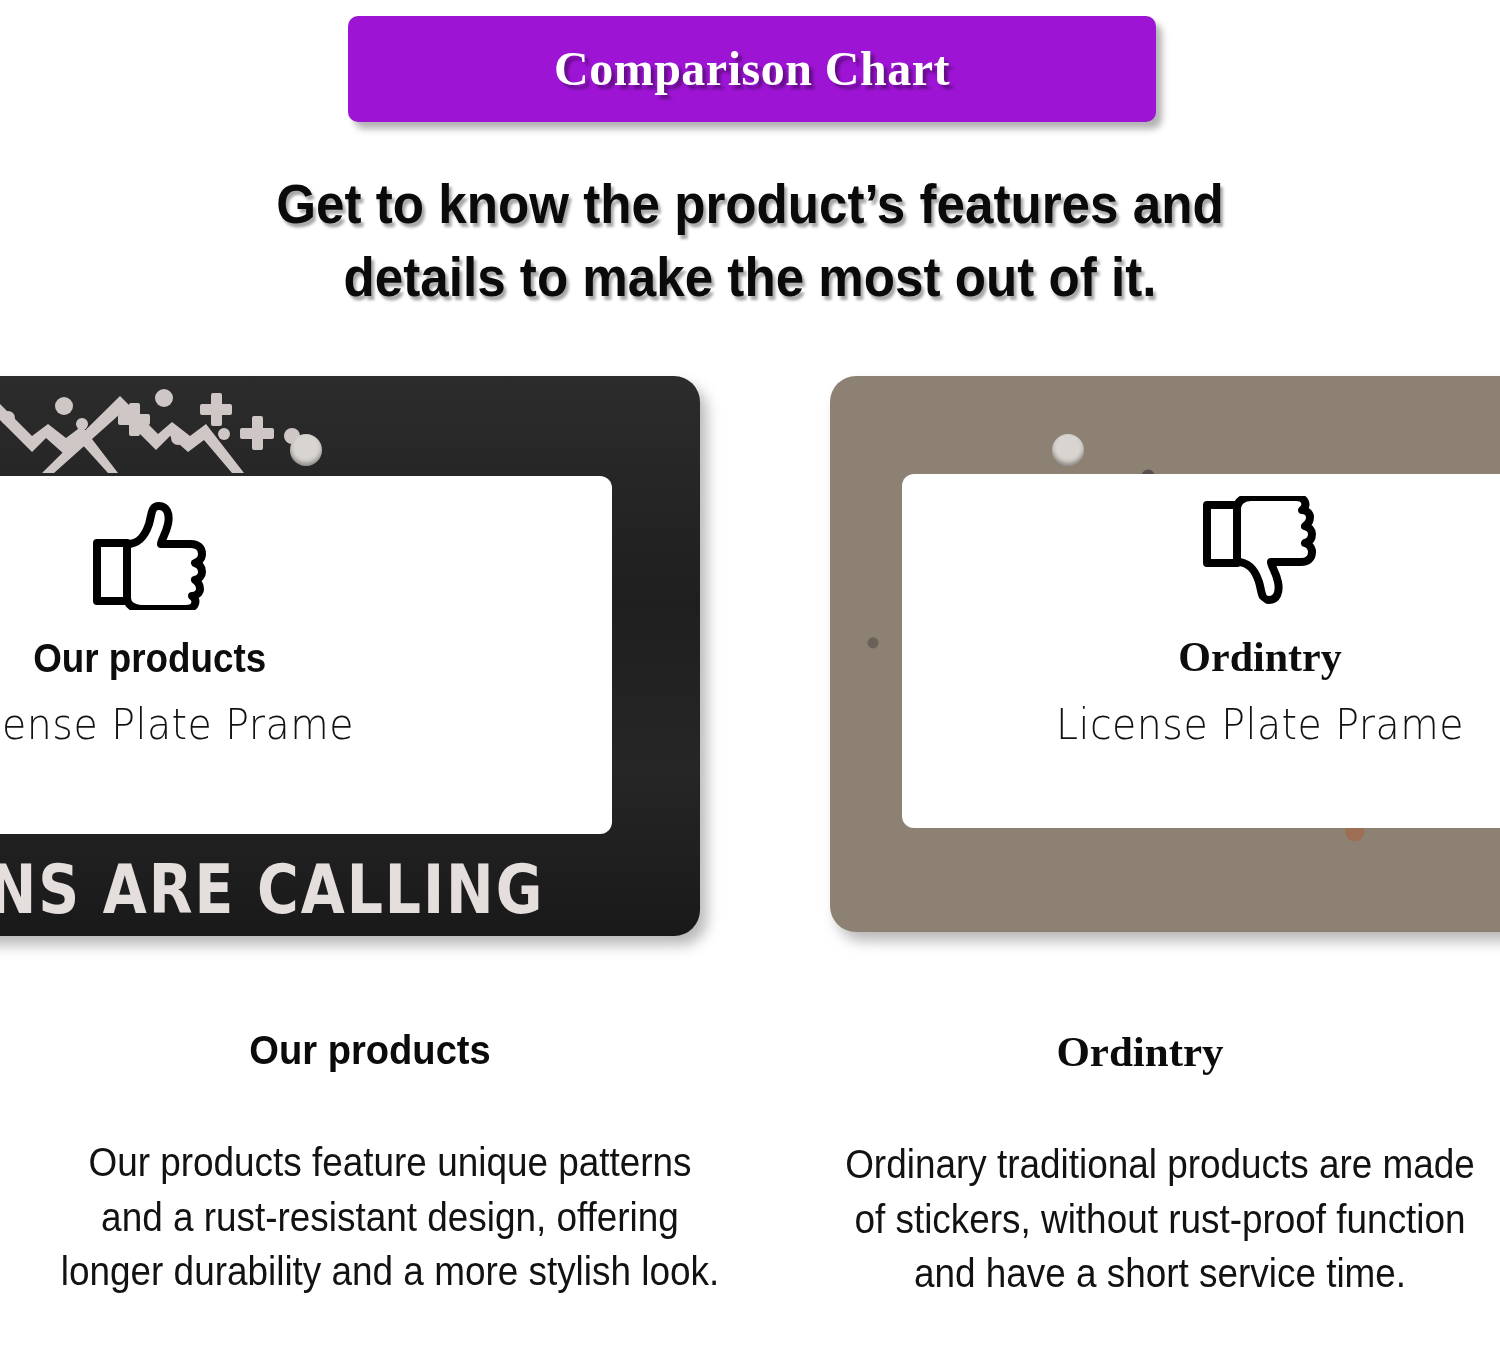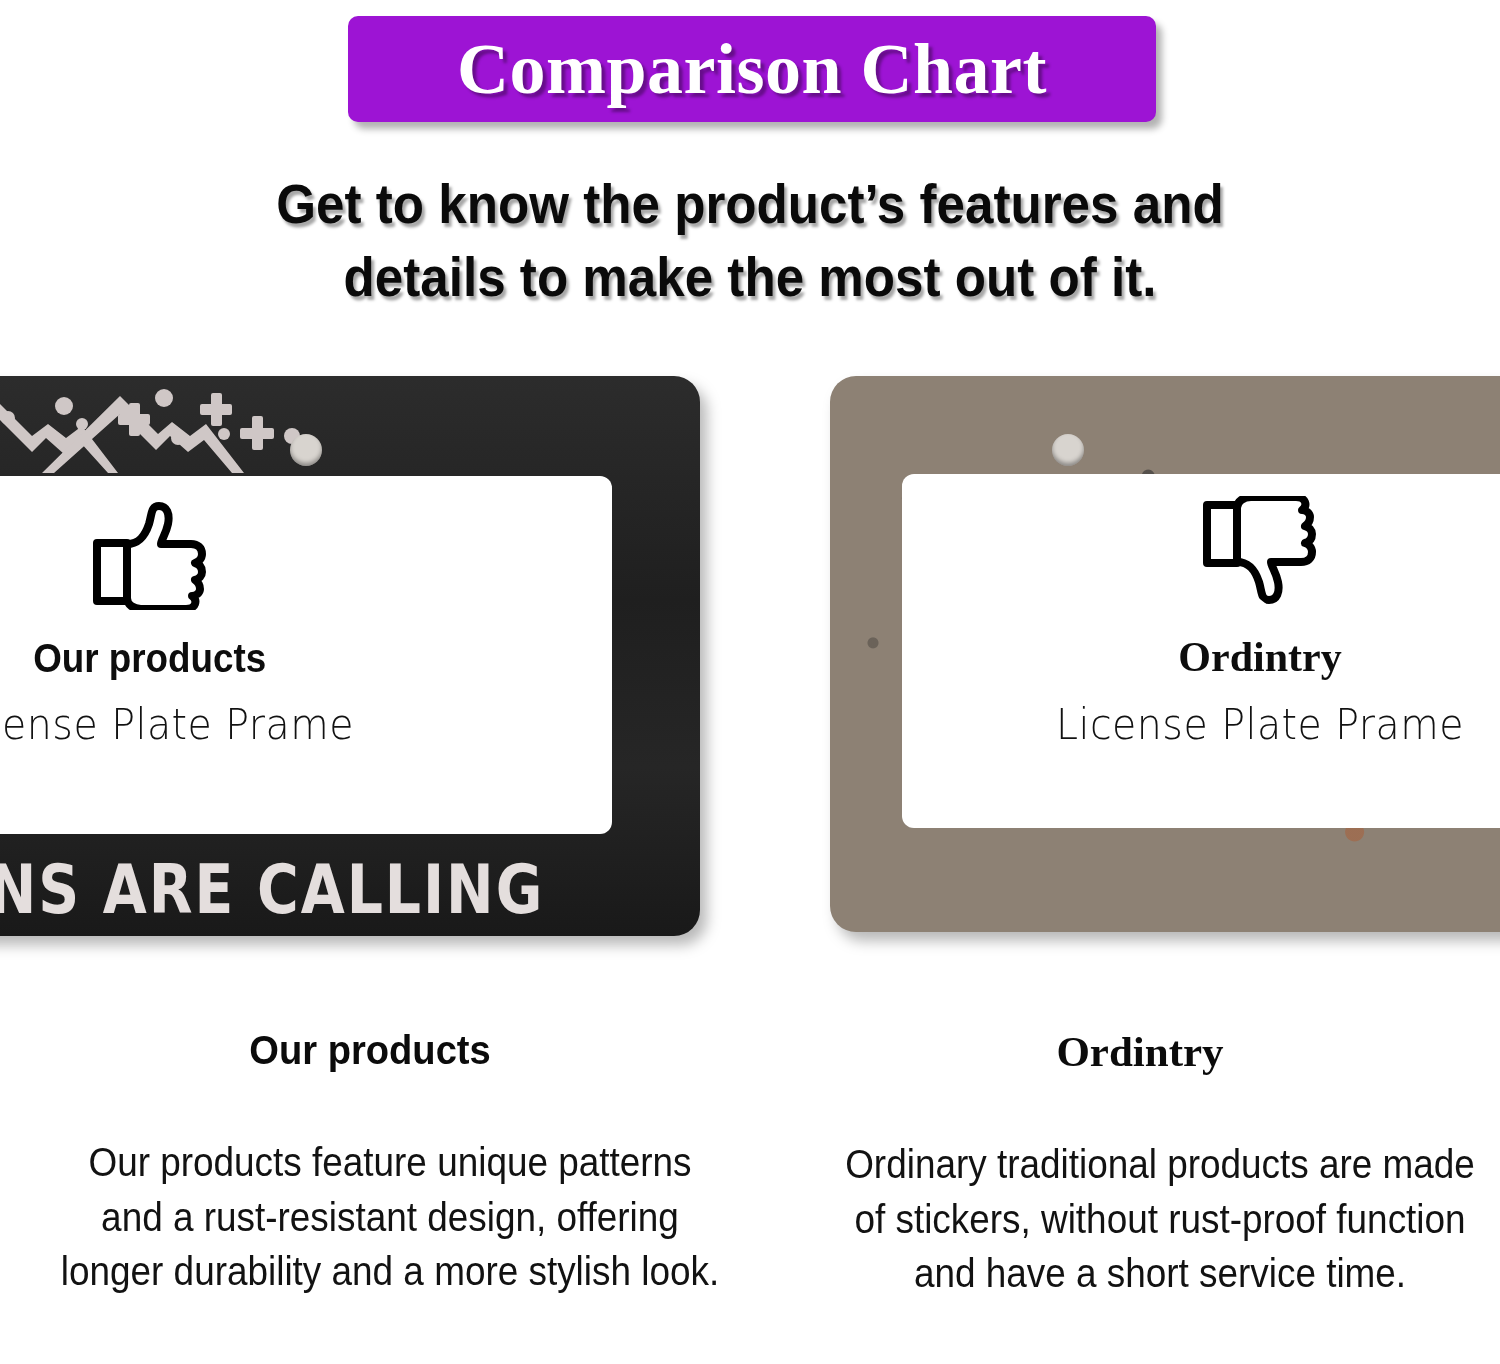--- a/index.html
+++ b/index.html
@@ -27,21 +27,21 @@
     border-radius: 10px;
     box-shadow: 6px 7px 7px rgba(0,0,0,0.30);
     display: flex;
     align-items: center;
     justify-content: center;
     box-sizing: border-box;
   }
   #title-text {
     font-family: "Liberation Serif", serif;
     font-weight: bold;
-    font-size: 72px;
+    font-size: 48px;
     color: #ffffff;
     letter-spacing: 0.5px;
     text-shadow: 4px 4px 3px rgba(0,0,0,0.35);
     line-height: 1;
     white-space: nowrap;
   }
 
   
   #subtitle {
     position: absolute;

